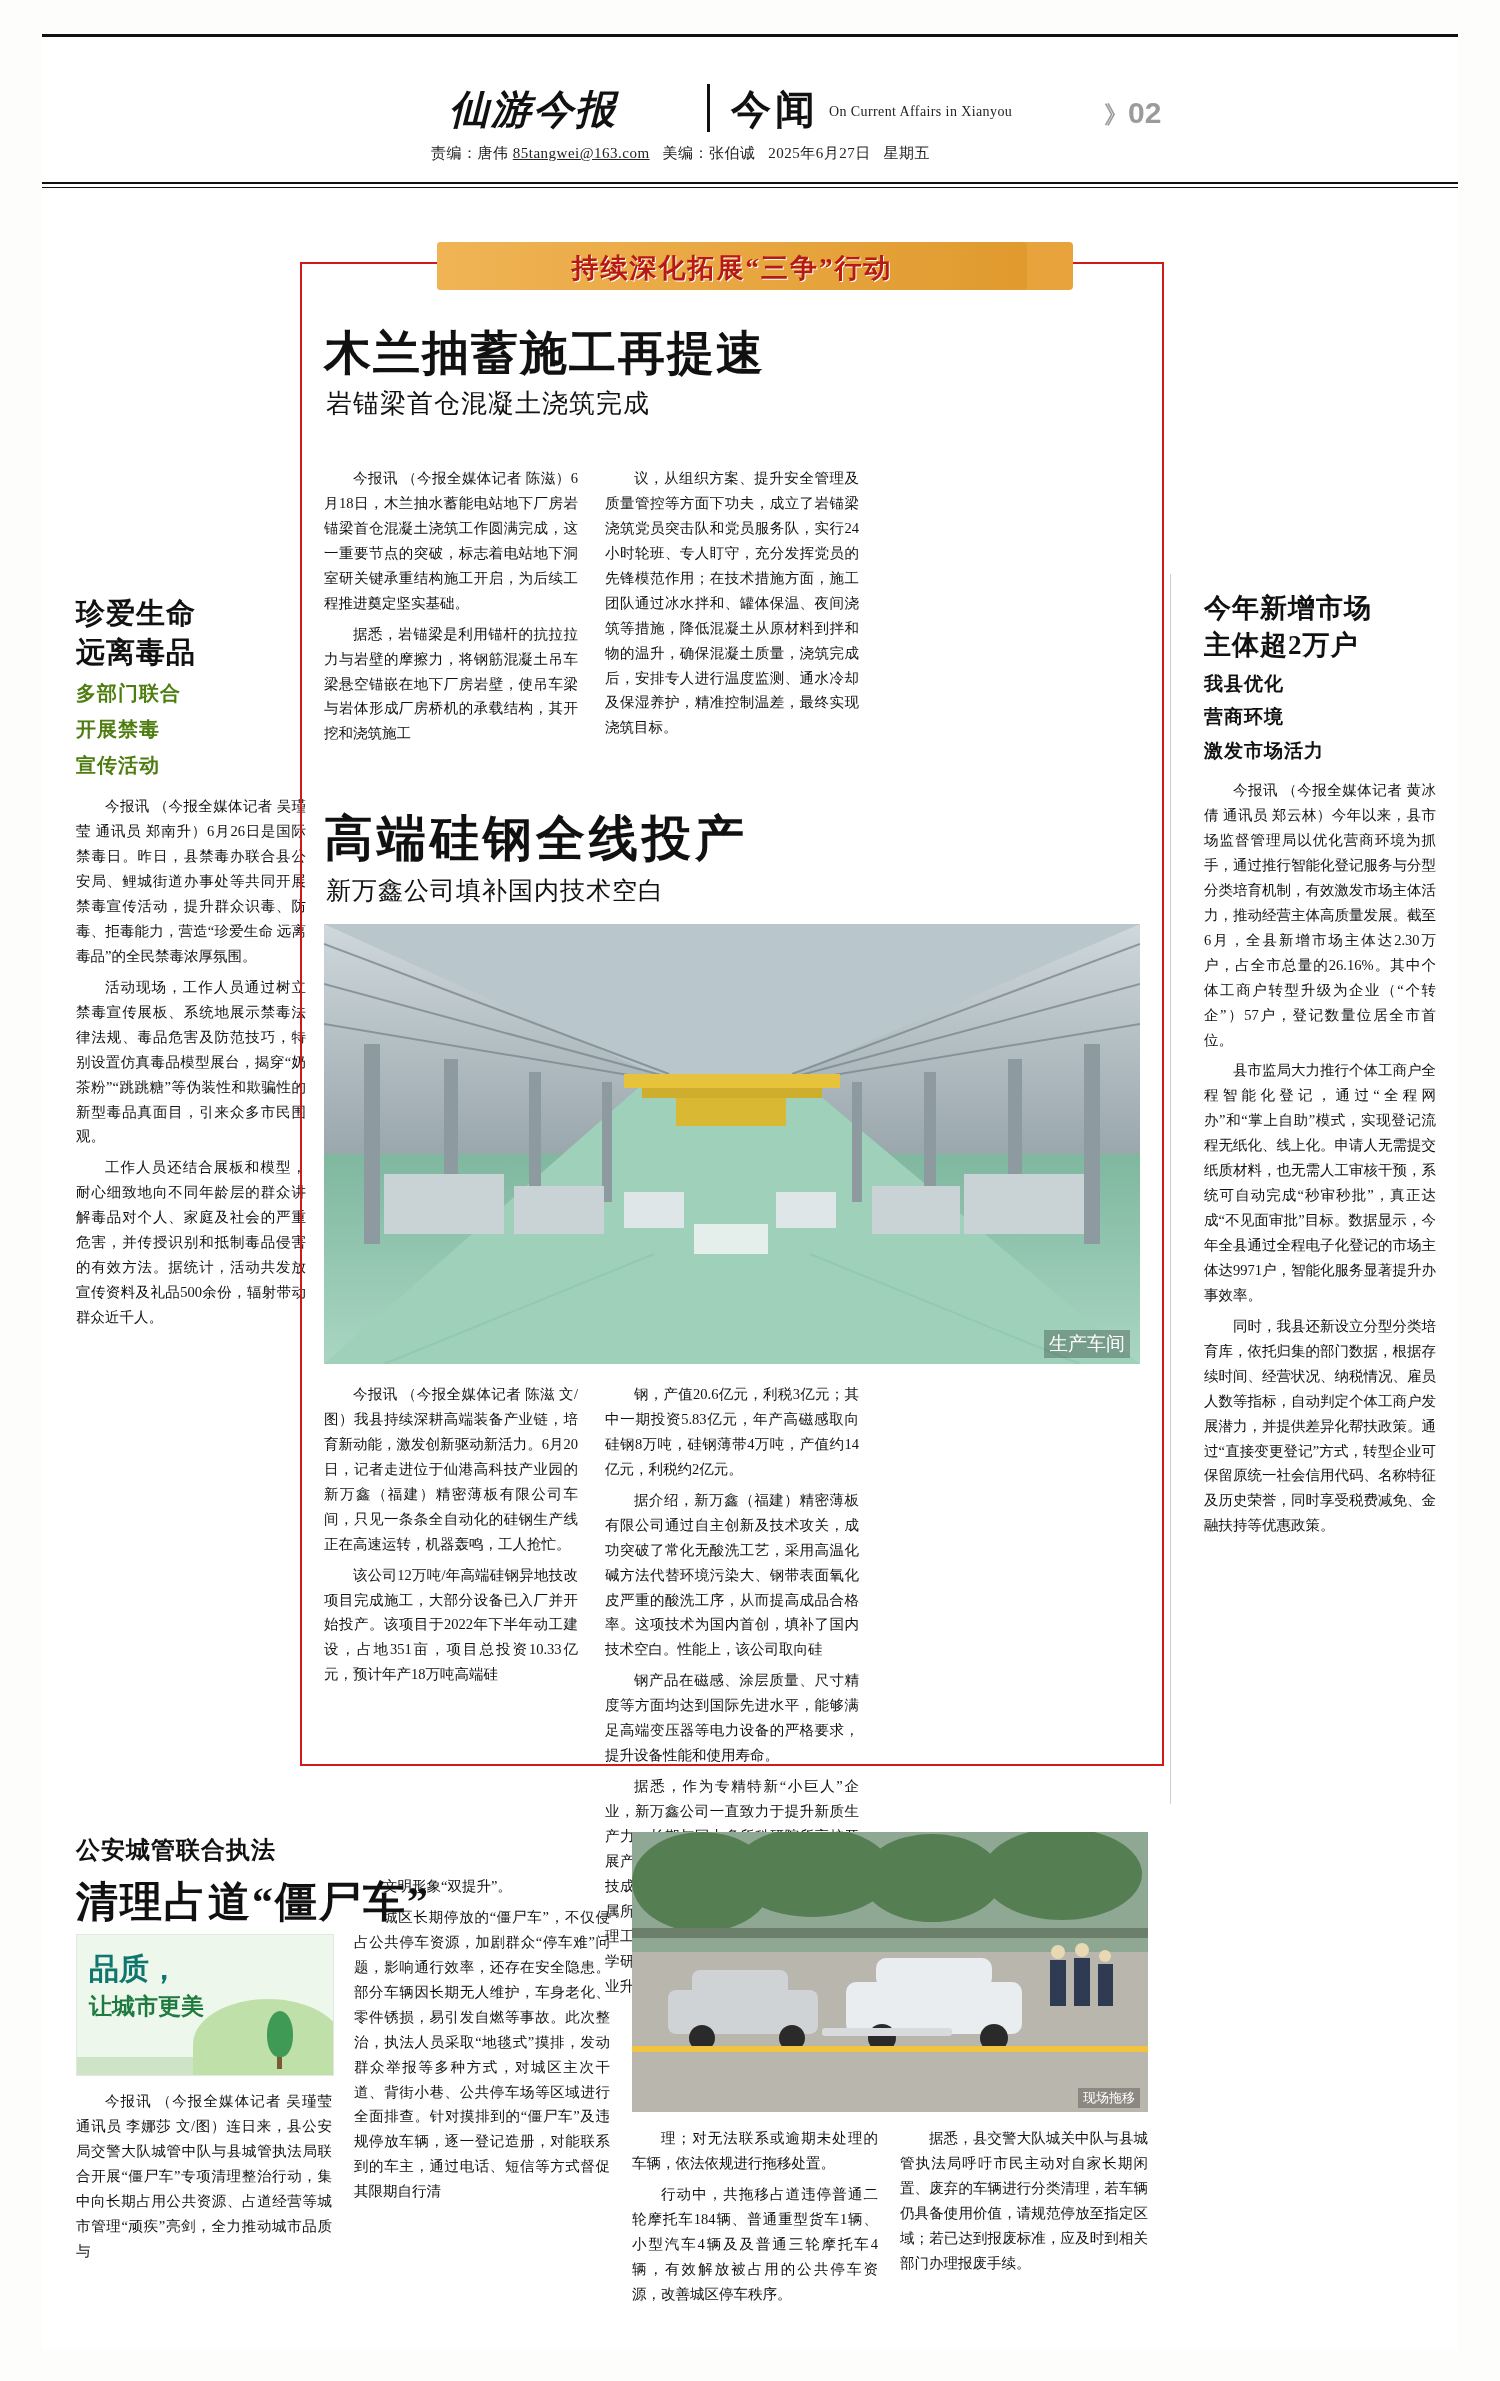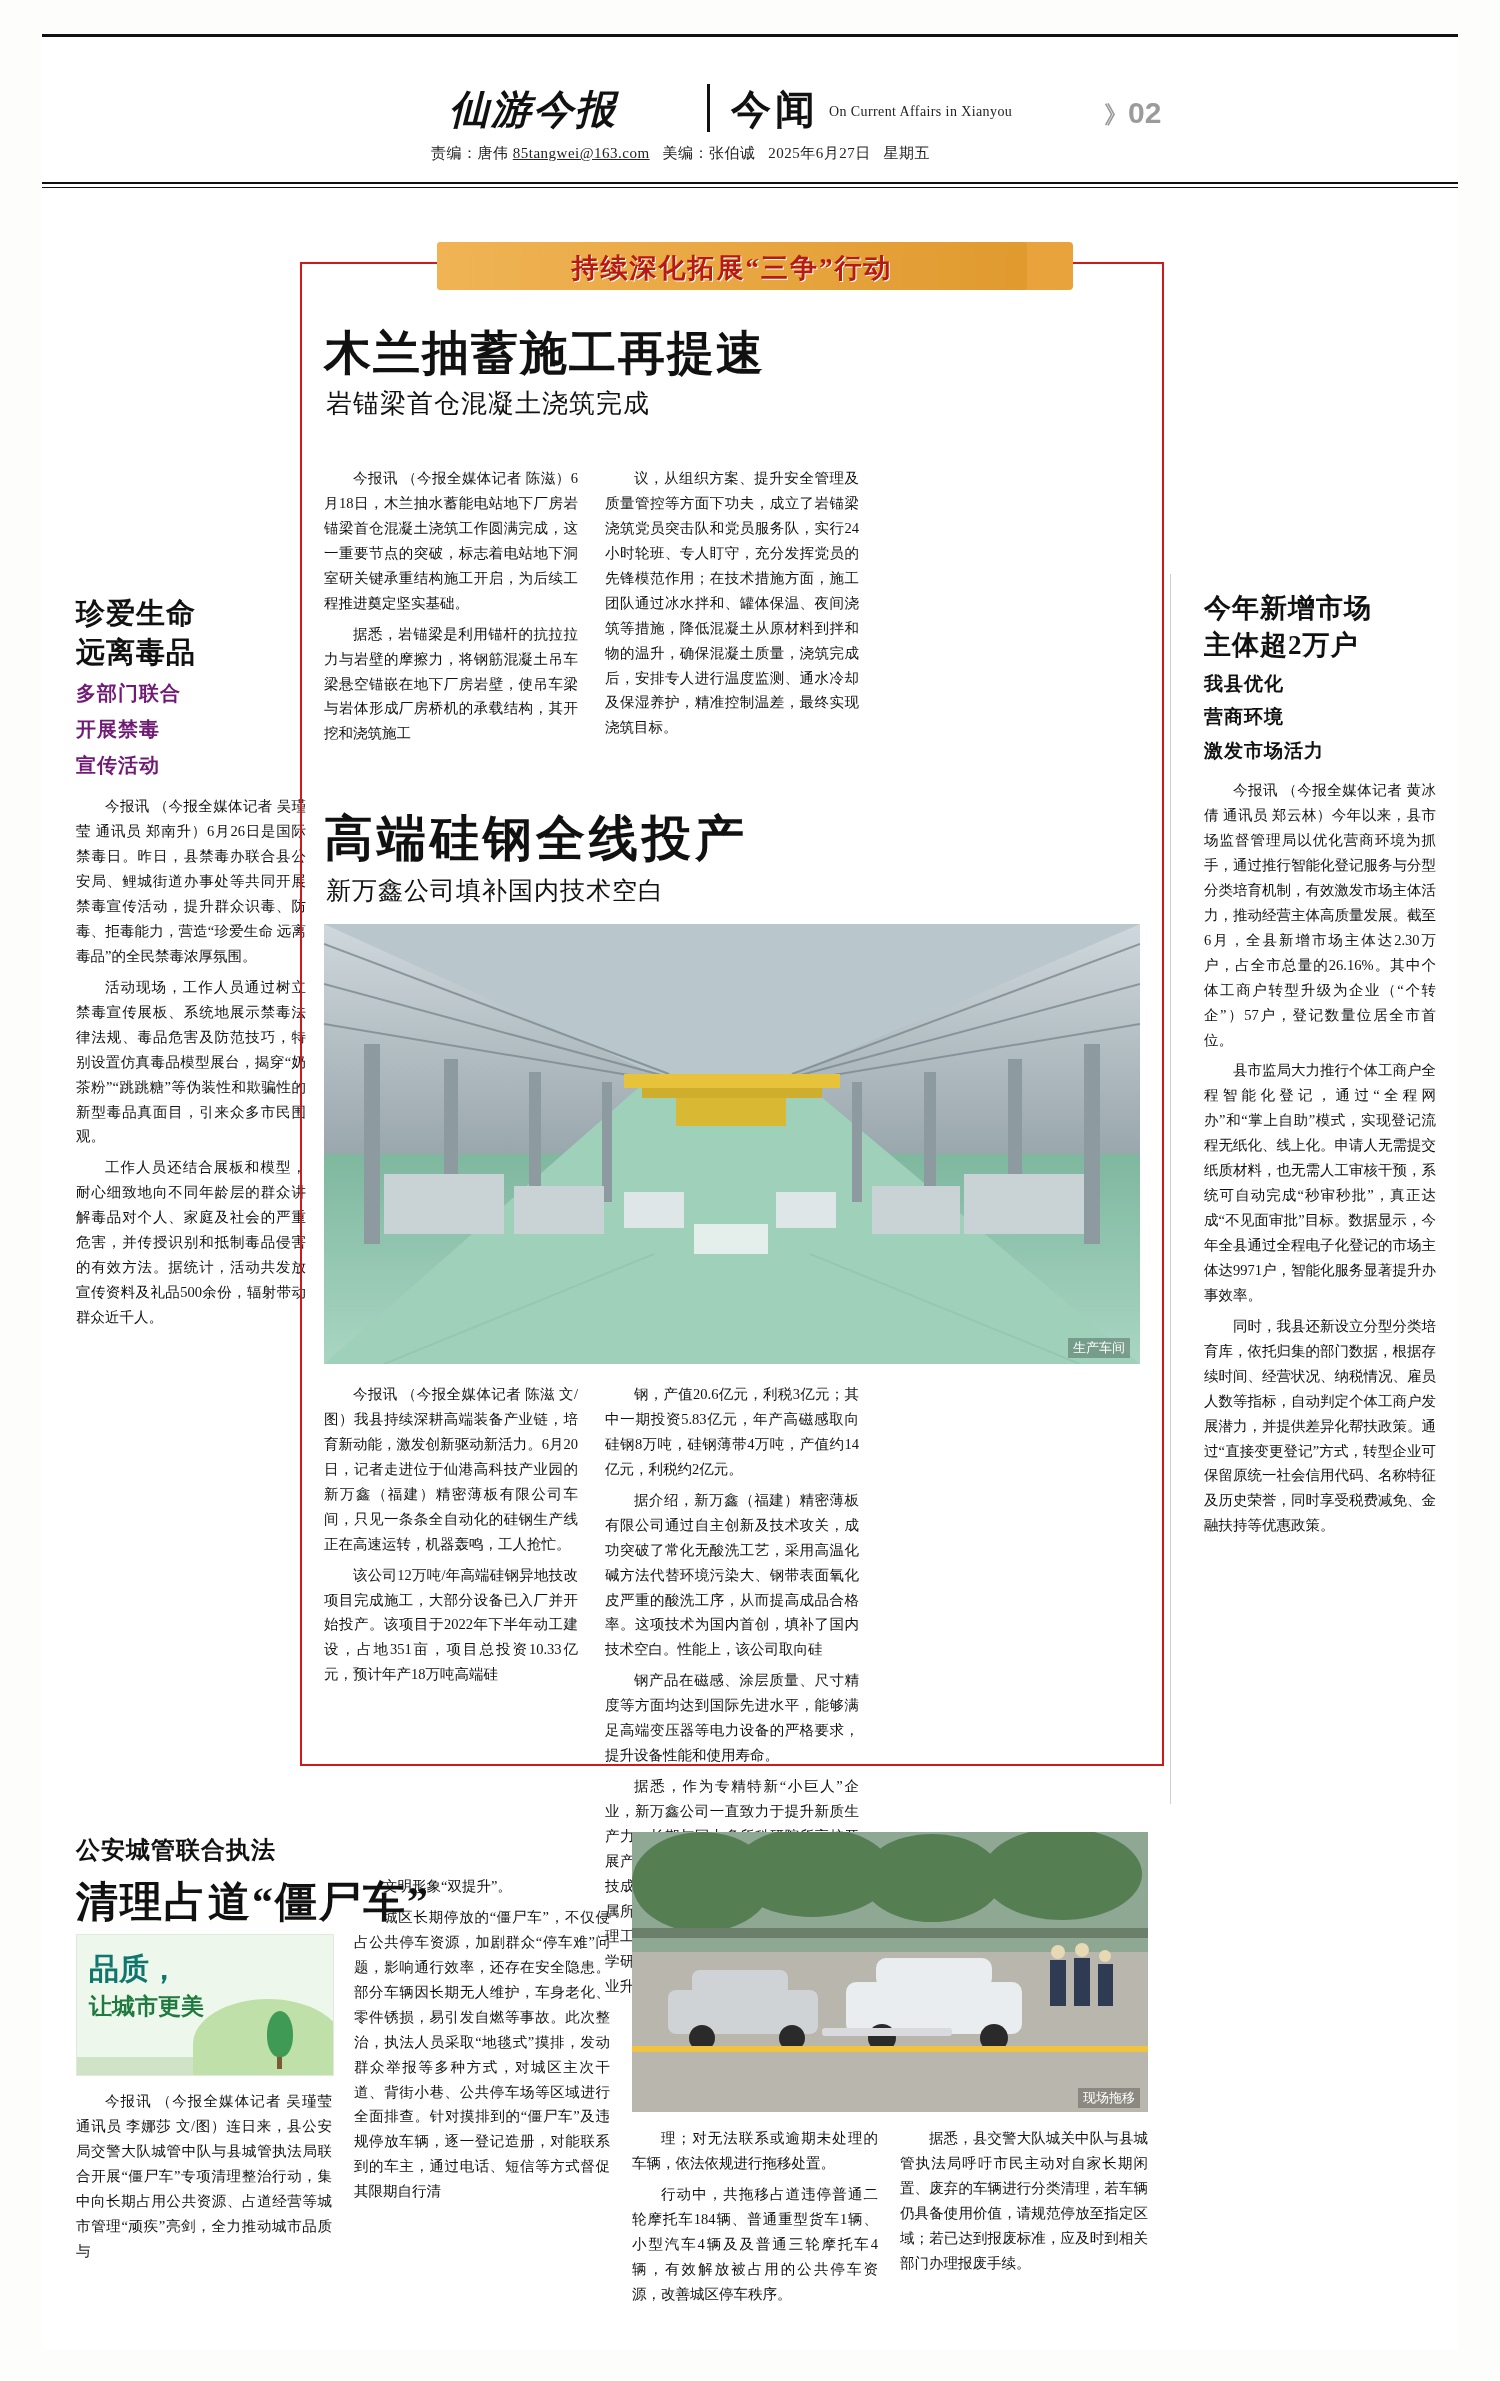--- a/index.html
+++ b/index.html
@@ -17,21 +17,21 @@
   .mh-pageno{position:absolute;left:1045px;top:24px;font-family:"Liberation Sans",sans-serif;font-size:30px;font-weight:bold;color:#9b9b9b;}
   .mh-pageno .arrow{font-size:24px;}
   .mh-credits{position:absolute;left:372px;top:72px;font-size:15px;color:#222;letter-spacing:.5px;}
   .mh-credits .mail{text-decoration:underline;}
   .mh-rule{position:absolute;left:0;top:148px;width:1416px;height:2px;background:#111;}
   .mh-rule2{position:absolute;left:0;top:153px;width:1416px;height:1px;background:#111;}
 
   
   .lcol{position:absolute;left:34px;top:560px;width:230px;}
   .lc-h1{font-size:29px;font-weight:bold;letter-spacing:1px;line-height:1.35;color:#111;}
-  .lc-h2{font-size:20px;font-weight:bold;letter-spacing:1px;line-height:1.5;margin-top:6px;color:#701a75;}
+  .lc-h2{font-size:20px;font-weight:bold;letter-spacing:1px;line-height:1.5;margin-top:6px;color:#4d7c0f;}
   .lc-body{margin-top:14px;font-size:14.5px;line-height:1.72;text-align:justify;color:#111;}
   .lc-body p{margin:0 0 6px 0;text-indent:2em;}
 
   
   .frame{position:absolute;left:258px;top:228px;width:860px;height:1500px;border:2px solid #cf1a1a;}
   .banner{position:absolute;left:395px;top:208px;width:590px;height:48px;background:#e8a33d;border-radius:4px;padding-left:46px;}
   .banner .bg2{position:absolute;left:0;top:0;width:590px;height:48px;background:linear-gradient(90deg,#f0b455,#e09a2e);border-radius:4px;}
   .banner .btxt{position:absolute;left:0;top:8px;width:590px;text-align:center;font-size:27px;font-weight:bold;color:#b61a12;letter-spacing:2px;text-shadow:1px 1px 0 #fff;}
 
   .art1-title{position:absolute;left:282px;top:288px;width:700px;font-size:47px;font-weight:bold;letter-spacing:2px;color:#111;}
@@ -39,21 +39,21 @@
 
   .cols3{position:absolute;left:282px;top:432px;width:816px;}
   .col3{width:254px;float:left;margin-right:27px;font-size:14.5px;line-height:1.72;text-align:justify;color:#111;}
   .col3 p{margin:0 0 6px 0;text-indent:2em;}
   .clr{clear:both;}
 
   .art2-title{position:absolute;left:282px;top:772px;width:760px;font-size:49px;font-weight:bold;letter-spacing:4px;color:#111;}
   .art2-sub{position:absolute;left:284px;top:840px;width:760px;font-size:25px;color:#111;letter-spacing:1px;}
 
   .photo1{position:absolute;left:282px;top:890px;width:816px;height:440px;overflow:hidden;background:#b9c3c6;}
-  .photo1 .cap{position:absolute;right:10px;bottom:6px;font-size:13px;color:#fff;background:rgba(0,0,0,.25);padding:1px 5px;}
+  .photo1 .cap{position:absolute;right:10px;bottom:6px;font-size:19px;color:#fff;background:rgba(0,0,0,.25);padding:1px 5px;}
 
   .cols3b{position:absolute;left:282px;top:1348px;width:816px;}
 
   
   .rcol{position:absolute;left:1162px;top:556px;width:232px;}
   .rc-h1{font-size:27px;font-weight:bold;letter-spacing:1px;line-height:1.38;color:#111;}
   .rc-h2{font-size:19px;font-weight:bold;letter-spacing:1px;line-height:1.52;margin-top:5px;color:#111;}
   .rc-body{margin-top:12px;font-size:14.5px;line-height:1.72;text-align:justify;color:#111;}
   .rc-body p{margin:0 0 6px 0;text-indent:2em;}
   .rc-divider{position:absolute;left:1128px;top:540px;width:1px;height:1230px;background:#cfcfcf;}

